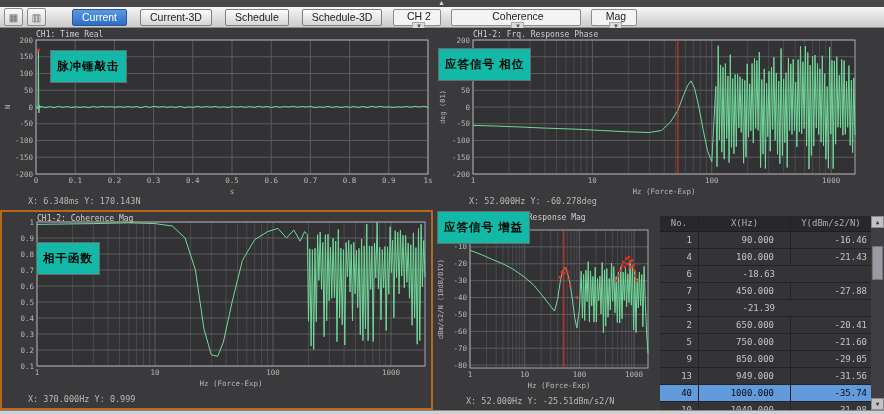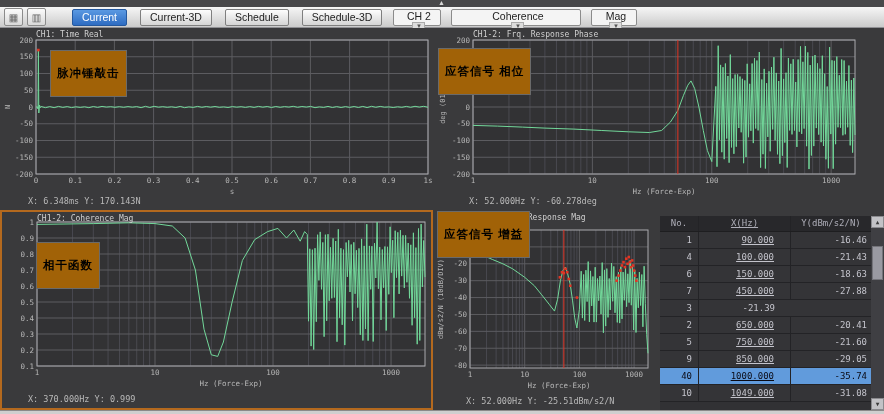--- a/index.html
+++ b/index.html
@@ -25,34 +25,34 @@
       padding:0 3px 0 6px;margin-left:6px;flex-direction:column;}
   .dd-arrow{font-size:6px;color:#555;background:#dcdcdc;border:1px solid #aaa;
       width:11px;height:11px;display:flex;align-items:center;justify-content:center;}
   
   .panel{position:absolute;background:#3a3a3c;}
   .panel svg{position:absolute;left:0;top:0;z-index:1;}
   .chart-title{position:absolute;z-index:2;font-size:8px;color:#d0d0d0;white-space:pre;
       font-family:"DejaVu Sans Mono",monospace;}
   .status-line{position:absolute;z-index:2;font-size:8.5px;color:#b9b9b9;white-space:pre;
       font-family:"DejaVu Sans Mono",monospace;}
-  .overlay-label{position:absolute;z-index:5;background:#a16207;border:1px solid #6a6a6a;
-      color:#000;font-weight:bold;font-size:11.5px;line-height:15px;padding:15px 6px;
+  .overlay-label{position:absolute;z-index:5;background:#14b8a6;border:1px solid #6a6a6a;
+      color:#000;font-weight:bold;font-size:11.5px;line-height:15px;padding:8px 6px;
       letter-spacing:1px;white-space:pre;}
   #p-bl{border:2px solid #b4691e;box-sizing:border-box;}
   
   .panel-table{position:absolute;left:660px;top:216px;width:224px;height:224px;background:#313134;
       font-family:"DejaVu Sans Mono",monospace;font-size:9px;color:#c3c3cb;overflow:hidden;}
   .t-header{display:flex;height:15px;line-height:15px;background:#28282b;color:#aeaeb8;
       border-bottom:1px solid #1e1e20;}
   .t-row{display:flex;height:16px;line-height:16px;background:#343437;border-bottom:1px solid #232326;}
   .t-row.selected{background:#619bdc;color:#0a0a14;}
   .t-cell{box-sizing:border-box;overflow:hidden;}
   .c0{width:38px;text-align:right;padding-right:6px;}
-  .c1{width:92px;text-align:right;padding-right:16px;border-left:1px solid #232326;text-decoration:underline;}
+  .c1{width:92px;text-align:right;padding-right:16px;border-left:1px solid #232326;}
   .c2{width:81px;text-align:right;padding-right:4px;border-left:1px solid #232326;}
   .t-cell.h{text-align:center;padding-right:0;}
   .t-scroll{position:absolute;right:0;top:0;width:13px;height:194px;background:#3f3f43;}
   .t-sbtn{position:absolute;left:0;width:13px;height:12px;box-sizing:border-box;background:#c2c2c6;
       border:1px solid #8a8a8e;color:#3a3a3a;font-size:6px;text-align:center;line-height:10px;}
   .t-up{top:0;}.t-down{bottom:0;}
   .t-thumb{position:absolute;left:1px;top:30px;width:11px;height:34px;box-sizing:border-box;
       background:#9a9aa2;border:1px solid #74747a;}
   .bottom-strip{position:absolute;left:0;top:410px;width:884px;height:4px;background:#cfcfcf;
       border-top:1px solid #8a8a8a;box-sizing:border-box;}
@@ -393,21 +393,20 @@
           <div class="t-cell c1">90.000</div>
           <div class="t-cell c2">-16.46</div>
         </div>
         <div class="t-row">
           <div class="t-cell c0">4</div>
           <div class="t-cell c1">100.000</div>
           <div class="t-cell c2">-21.43</div>
         </div>
         <div class="t-row">
           <div class="t-cell c0">6</div>
-          <div class="t-cell c1">150.000</div>
           <div class="t-cell c2">-18.63</div>
         </div>
         <div class="t-row">
           <div class="t-cell c0">7</div>
           <div class="t-cell c1">450.000</div>
           <div class="t-cell c2">-27.88</div>
         </div>
         <div class="t-row">
           <div class="t-cell c0">3</div>
           <div class="t-cell c2">-21.39</div>
@@ -419,20 +418,25 @@
         </div>
         <div class="t-row">
           <div class="t-cell c0">5</div>
           <div class="t-cell c1">750.000</div>
           <div class="t-cell c2">-21.60</div>
         </div>
         <div class="t-row">
           <div class="t-cell c0">9</div>
           <div class="t-cell c1">850.000</div>
           <div class="t-cell c2">-29.05</div>
+        </div>
+        <div class="t-row">
+          <div class="t-cell c0">13</div>
+          <div class="t-cell c1">949.000</div>
+          <div class="t-cell c2">-31.56</div>
         </div>
         <div class="t-row selected">
           <div class="t-cell c0">40</div>
           <div class="t-cell c1">1000.000</div>
           <div class="t-cell c2">-35.74</div>
         </div>
         <div class="t-row">
           <div class="t-cell c0">10</div>
           <div class="t-cell c1">1049.000</div>
           <div class="t-cell c2">-31.08</div>

